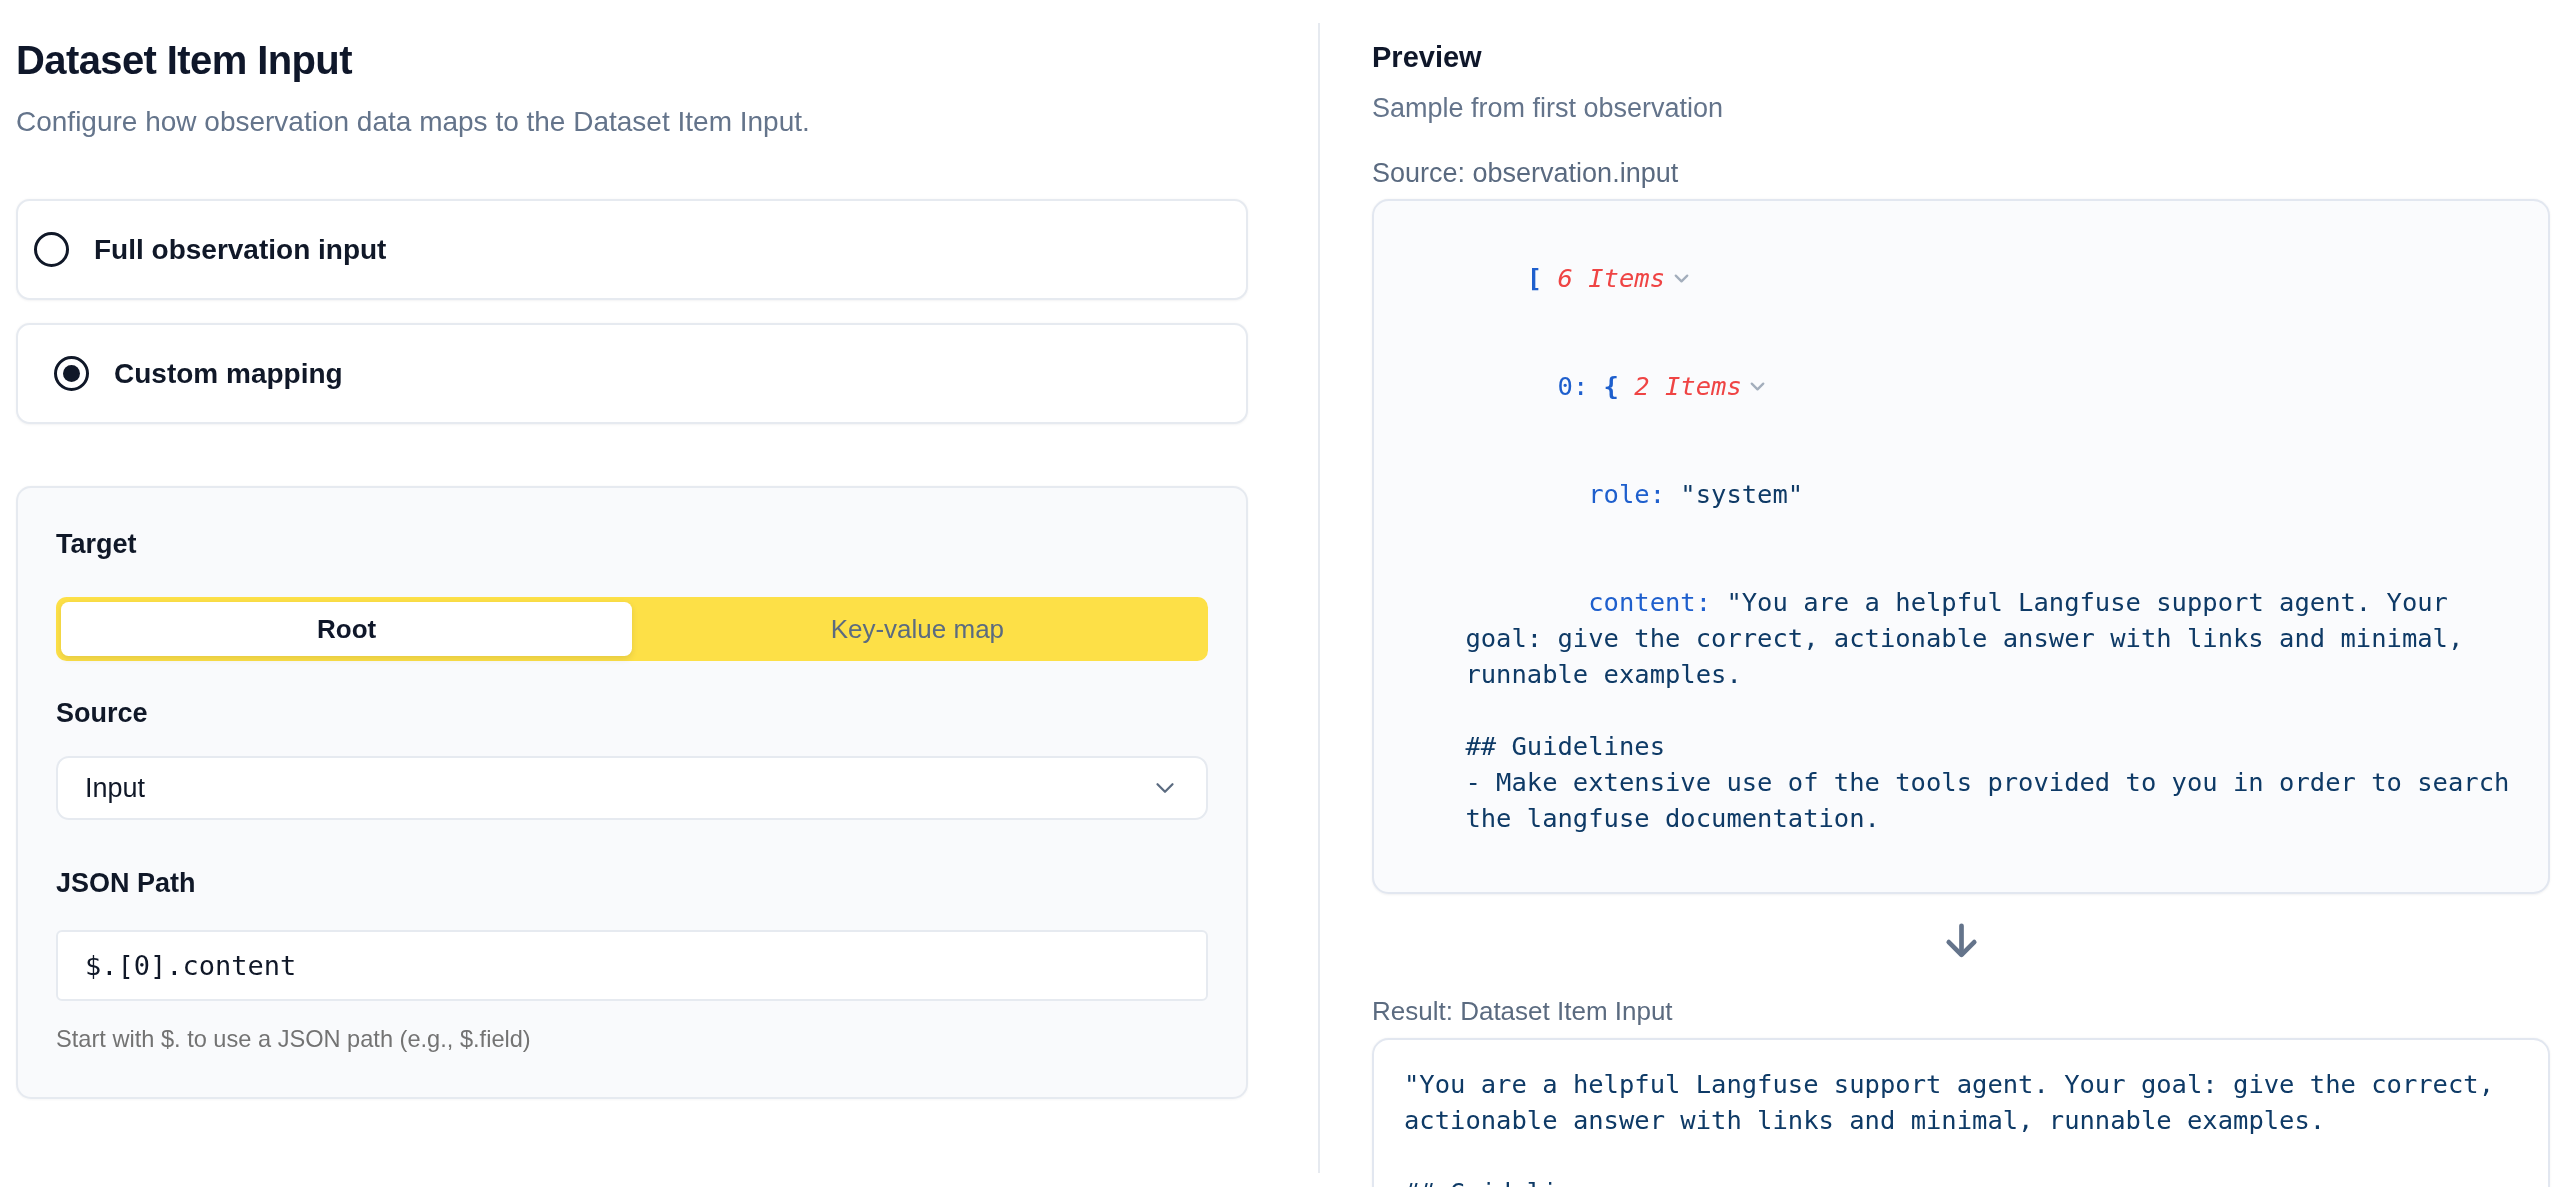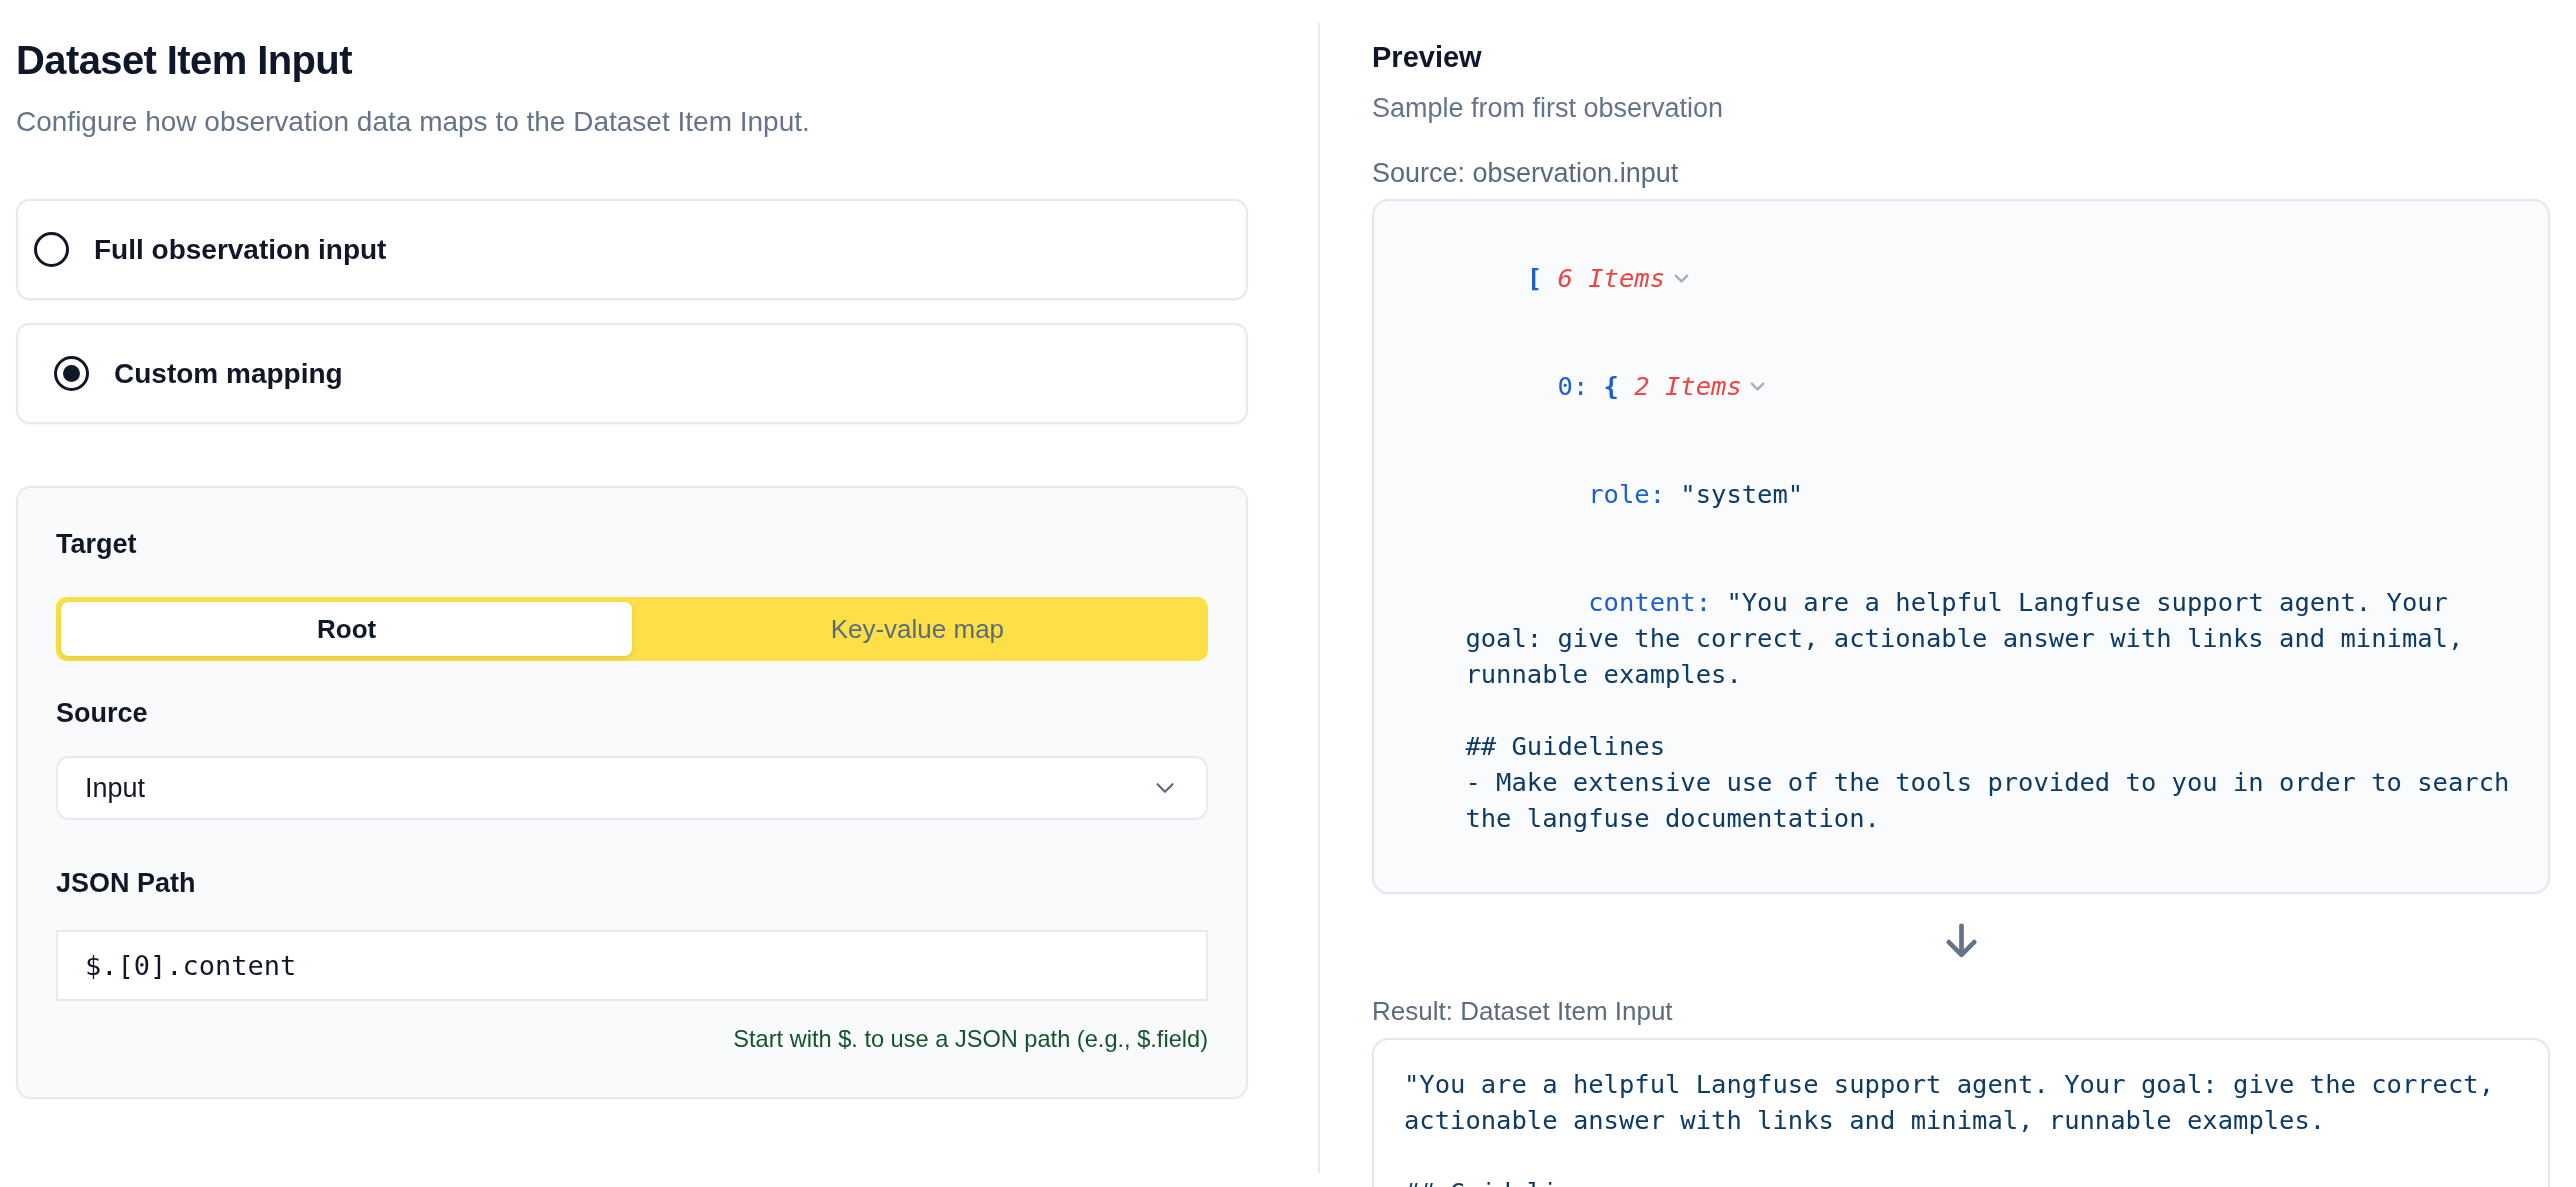--- a/index.html
+++ b/index.html
@@ -45,24 +45,24 @@
   .select {
     margin-top: 26px; height: 64px; background: #ffffff; border: 2.3px solid #e6eaf0; border-radius: 13px;
     display: flex; align-items: center; justify-content: space-between; padding: 0 26px 0 27px;
     font-size: 27px; color: #101828; cursor: pointer;
   }
   .select .chev { width: 30px; height: 30px; color: #5b6b80; }
 
   .label-jsonpath { margin-top: 47px; }
   .path-input {
     margin-top: 30px; width: 100%; height: 71px; background: #ffffff; border: 2.3px solid #e6eaf0;
-    border-radius: 1px; padding: 16px 27px; font-family: "DejaVu Sans Mono", monospace;
+    border-radius: 6px; padding: 16px 27px; font-family: "DejaVu Sans Mono", monospace;
     font-size: 27px; color: #101828; outline: none; display: block;
   }
-  .helper { margin-top: 23px; font-size: 23.6px; color: #14532d; line-height: 30px; text-align: right; }
+  .helper { margin-top: 23px; font-size: 23.6px; color: #737373; line-height: 30px; }
 
   
   .divider { position: absolute; left: 1318px; top: 23px; width: 2.3px; height: 1150px; background: #e6eaf0; }
 
   
   .right-pane { position: absolute; left: 1372px; top: 40px; width: 1178px; }
   .preview-title { font-size: 29px; font-weight: 700; color: #0f172a; line-height: 35px; }
   .preview-subtitle { font-size: 27px; color: #64748b; line-height: 32px; margin-top: 16.7px; }
   .source-caption { font-size: 27px; font-weight: 500; color: #5a6a80; line-height: 32px; margin-top: 33px; }
 

